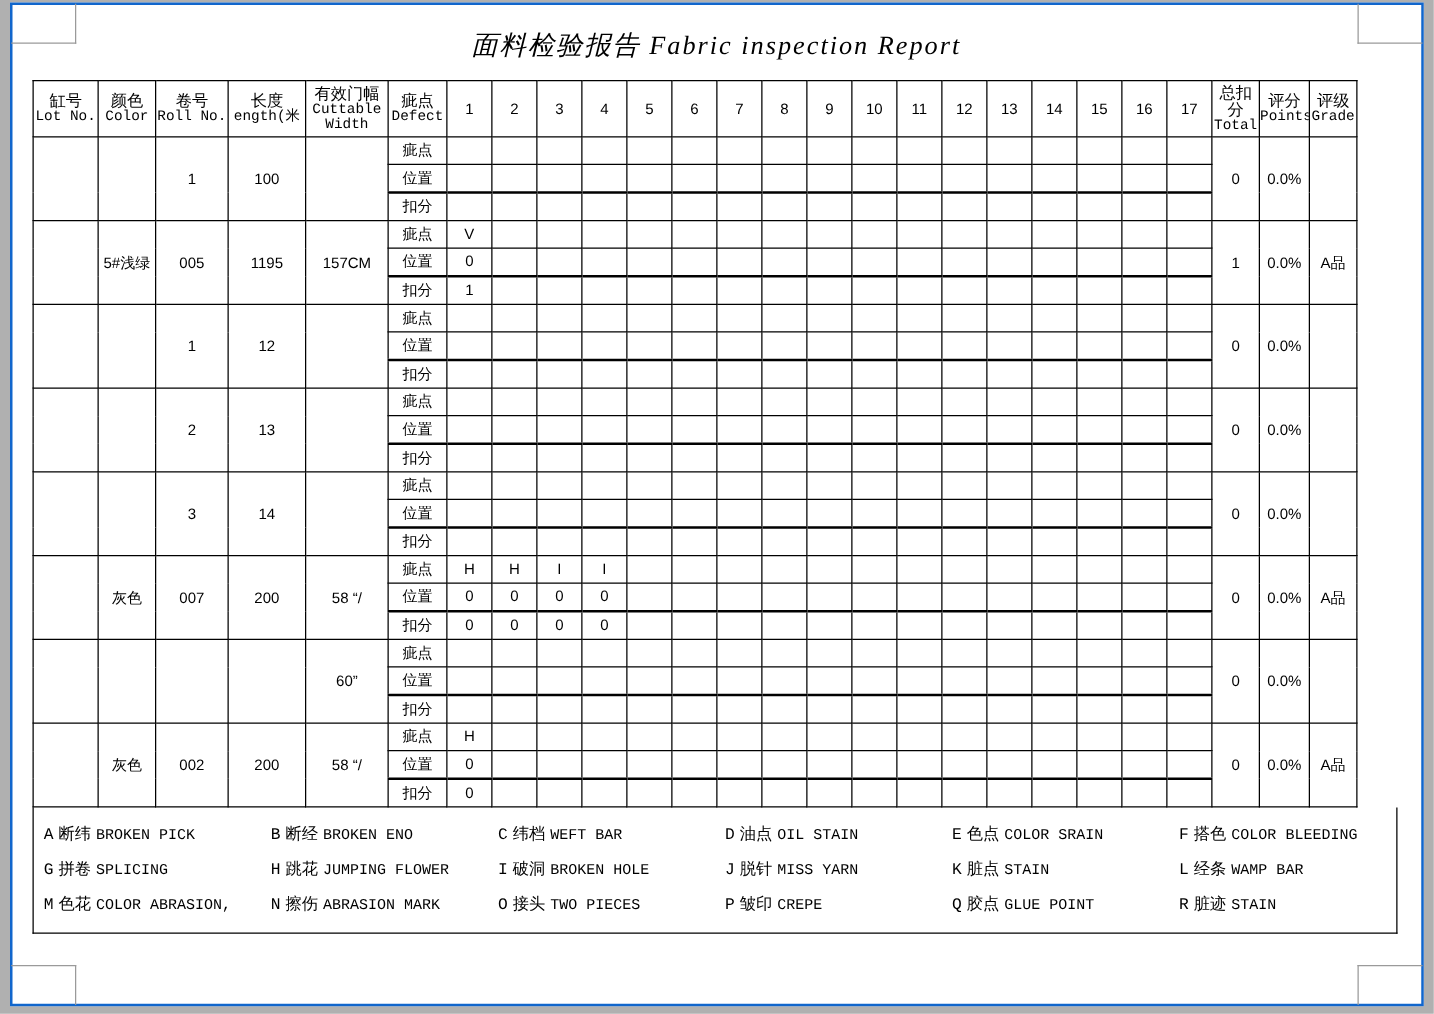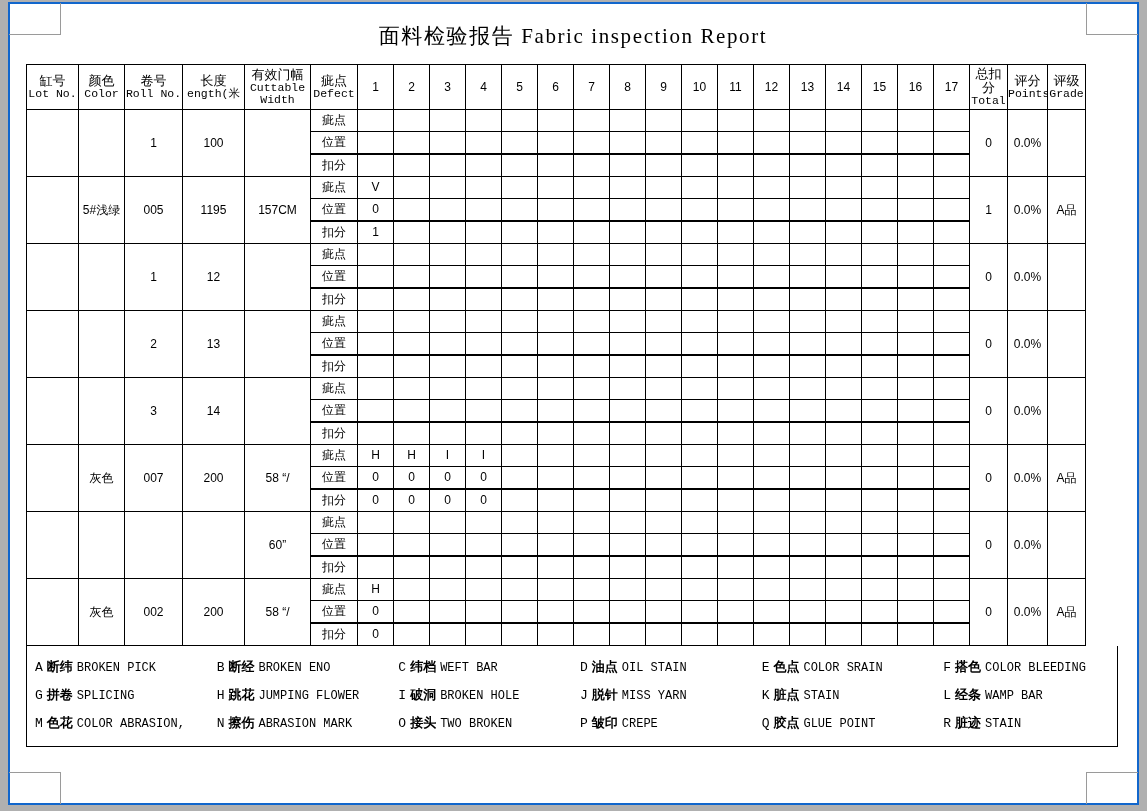--- a/index.html
+++ b/index.html
@@ -46,20 +46,21 @@
 
   .report-title {
     text-align: center;
     font-size: 21px;
     letter-spacing: 1.6px;
     color: #000;
     margin: 0 0 0 0;
     padding-top: 4px;
     font-family: "Liberation Serif", "DejaVu Serif", serif;
     white-space: nowrap;
+    font-style: italic;
   }
 
   .info-row {
     position: relative;
     height: 24px;
     font-size: 13px;
     font-family: "Liberation Sans", "DejaVu Sans", sans-serif;
     margin-top: 6px;
   }
   .info-cell {
@@ -145,21 +146,21 @@
   .legend-item {
     width: 16.666%;
     padding-left: 8px;
     box-sizing: border-box;
     white-space: nowrap;
   }
   .legend-item .code {
     font-family: "Liberation Mono", "DejaVu Sans Mono", monospace;
     margin-right: 4px;
   }
-  .legend-item .cn { margin-right: 4px; font-weight: bold; }
+  .legend-item .cn { margin-right: 4px; }
   .legend-item .en {
     font-family: "Liberation Mono", "DejaVu Sans Mono", monospace;
     font-size: 12px;
   }
 </style>
 </head>
 <body>
 
 <div class="page-outer">
   <div class="corner tl"></div>
@@ -820,21 +821,21 @@
             <div class="legend-item"><span class="code">G</span><span class="cn">拼卷</span><span class="en">SPLICING</span></div>
             <div class="legend-item"><span class="code">H</span><span class="cn">跳花</span><span class="en">JUMPING FLOWER</span></div>
             <div class="legend-item"><span class="code">I</span><span class="cn">破洞</span><span class="en">BROKEN HOLE</span></div>
             <div class="legend-item"><span class="code">J</span><span class="cn">脱针</span><span class="en">MISS YARN</span></div>
             <div class="legend-item"><span class="code">K</span><span class="cn">脏点</span><span class="en">STAIN</span></div>
             <div class="legend-item"><span class="code">L</span><span class="cn">经条</span><span class="en">WAMP BAR</span></div>
           </div>
           <div class="legend-line">
             <div class="legend-item"><span class="code">M</span><span class="cn">色花</span><span class="en">COLOR ABRASION,</span></div>
             <div class="legend-item"><span class="code">N</span><span class="cn">擦伤</span><span class="en">ABRASION MARK</span></div>
-            <div class="legend-item"><span class="code">O</span><span class="cn">接头</span><span class="en">TWO BROKEN</span></div>
+            <div class="legend-item"><span class="code">O</span><span class="cn">接头</span><span class="en">TWO PIECES</span></div>
             <div class="legend-item"><span class="code">P</span><span class="cn">皱印</span><span class="en">CREPE</span></div>
             <div class="legend-item"><span class="code">Q</span><span class="cn">胶点</span><span class="en">GLUE POINT</span></div>
             <div class="legend-item"><span class="code">R</span><span class="cn">脏迹</span><span class="en">STAIN</span></div>
           </div>
         </div>
     </div>
 
   </div>
 </div>
 

